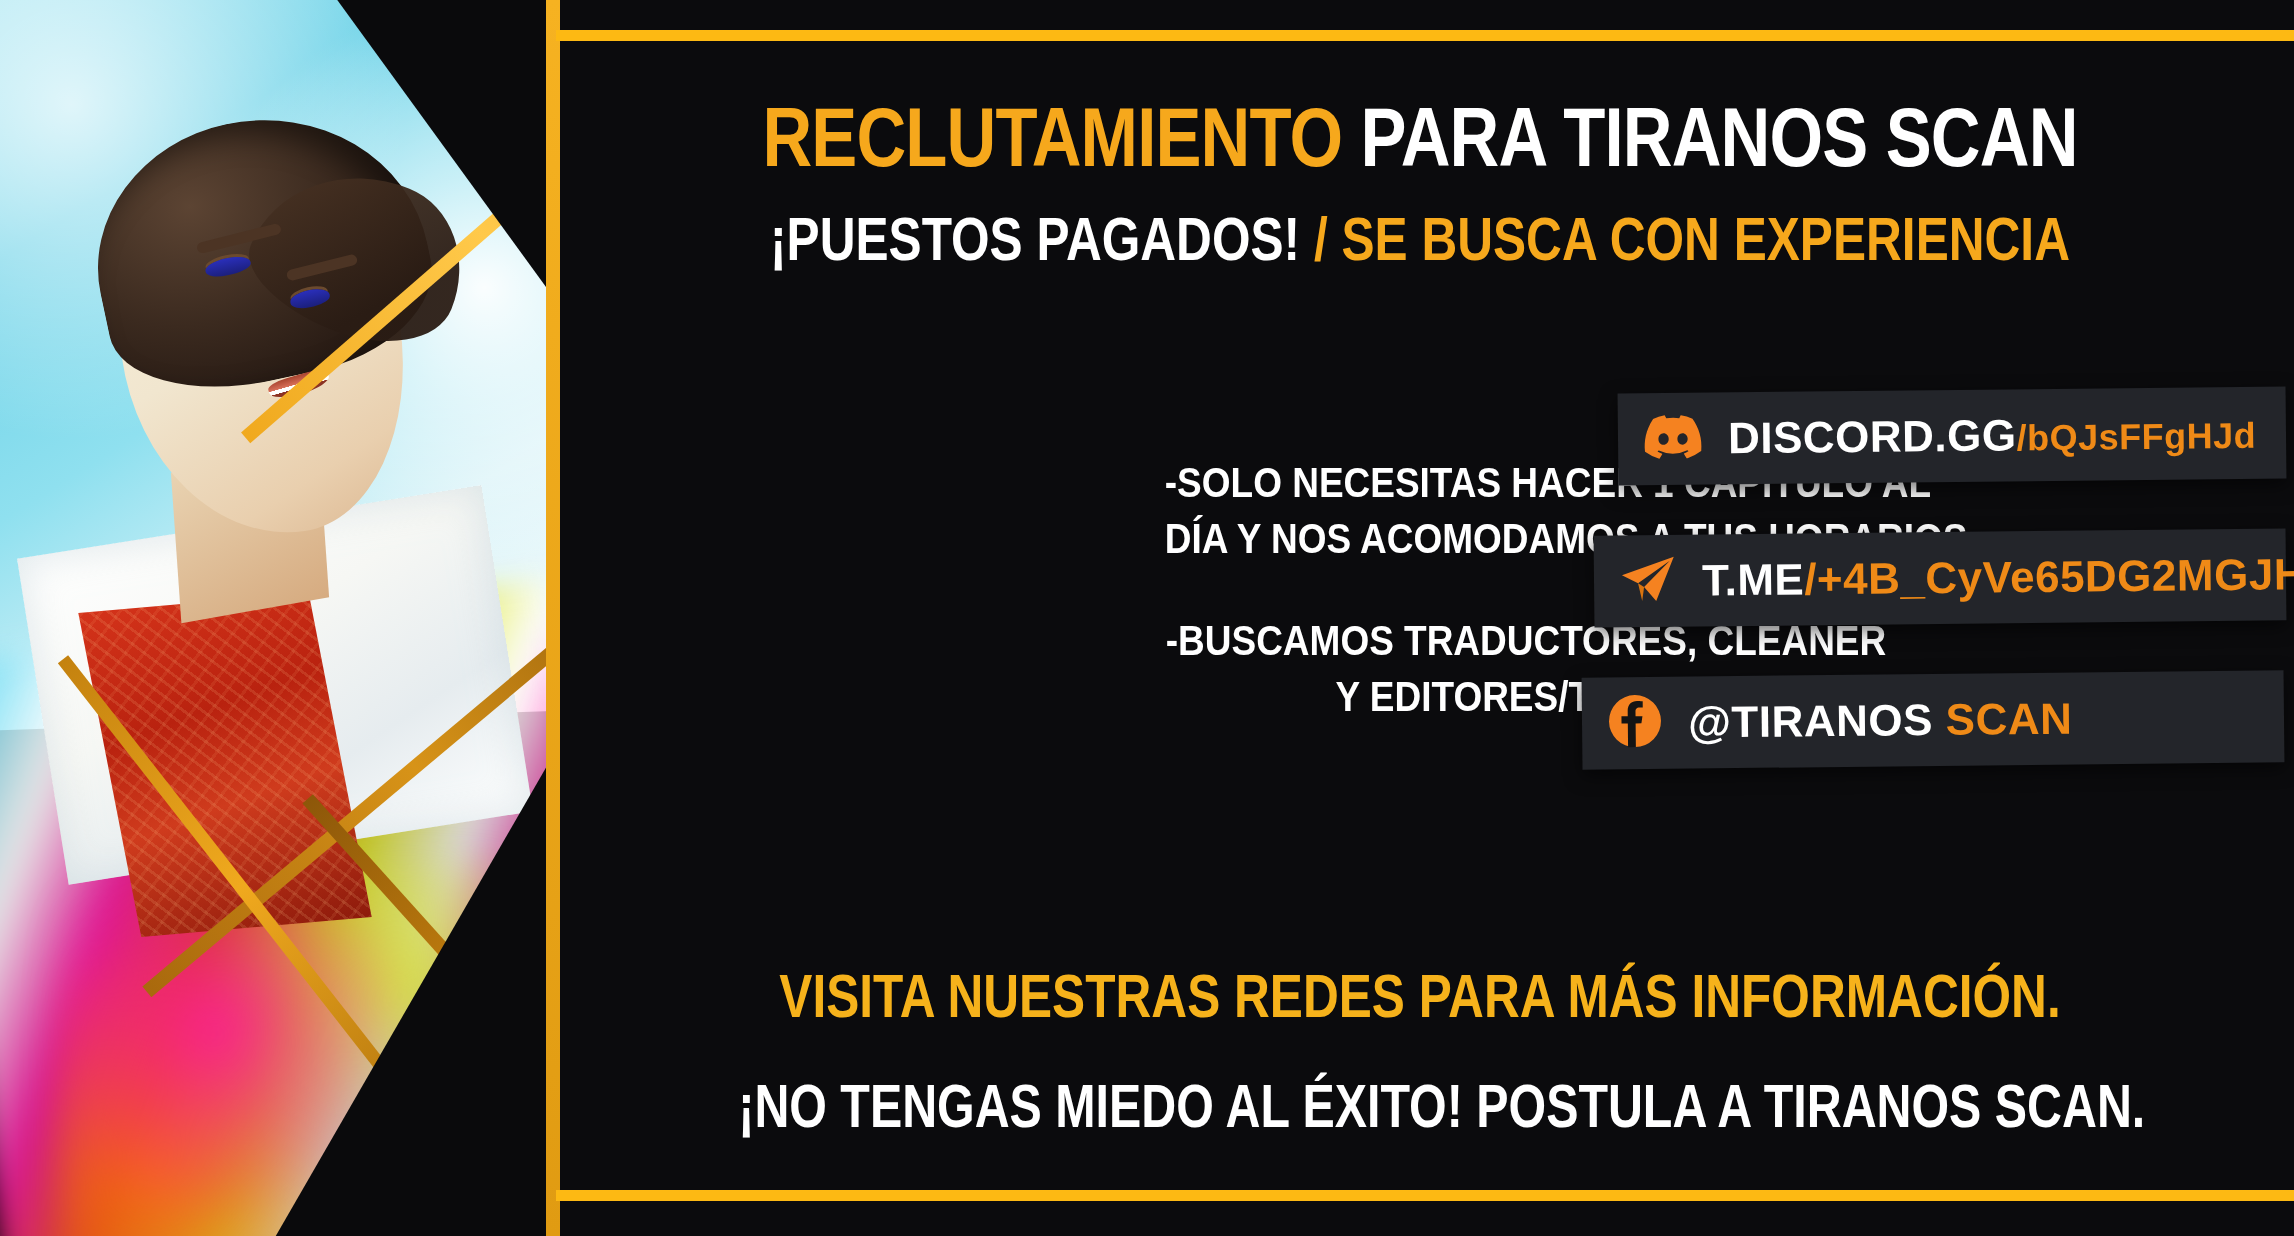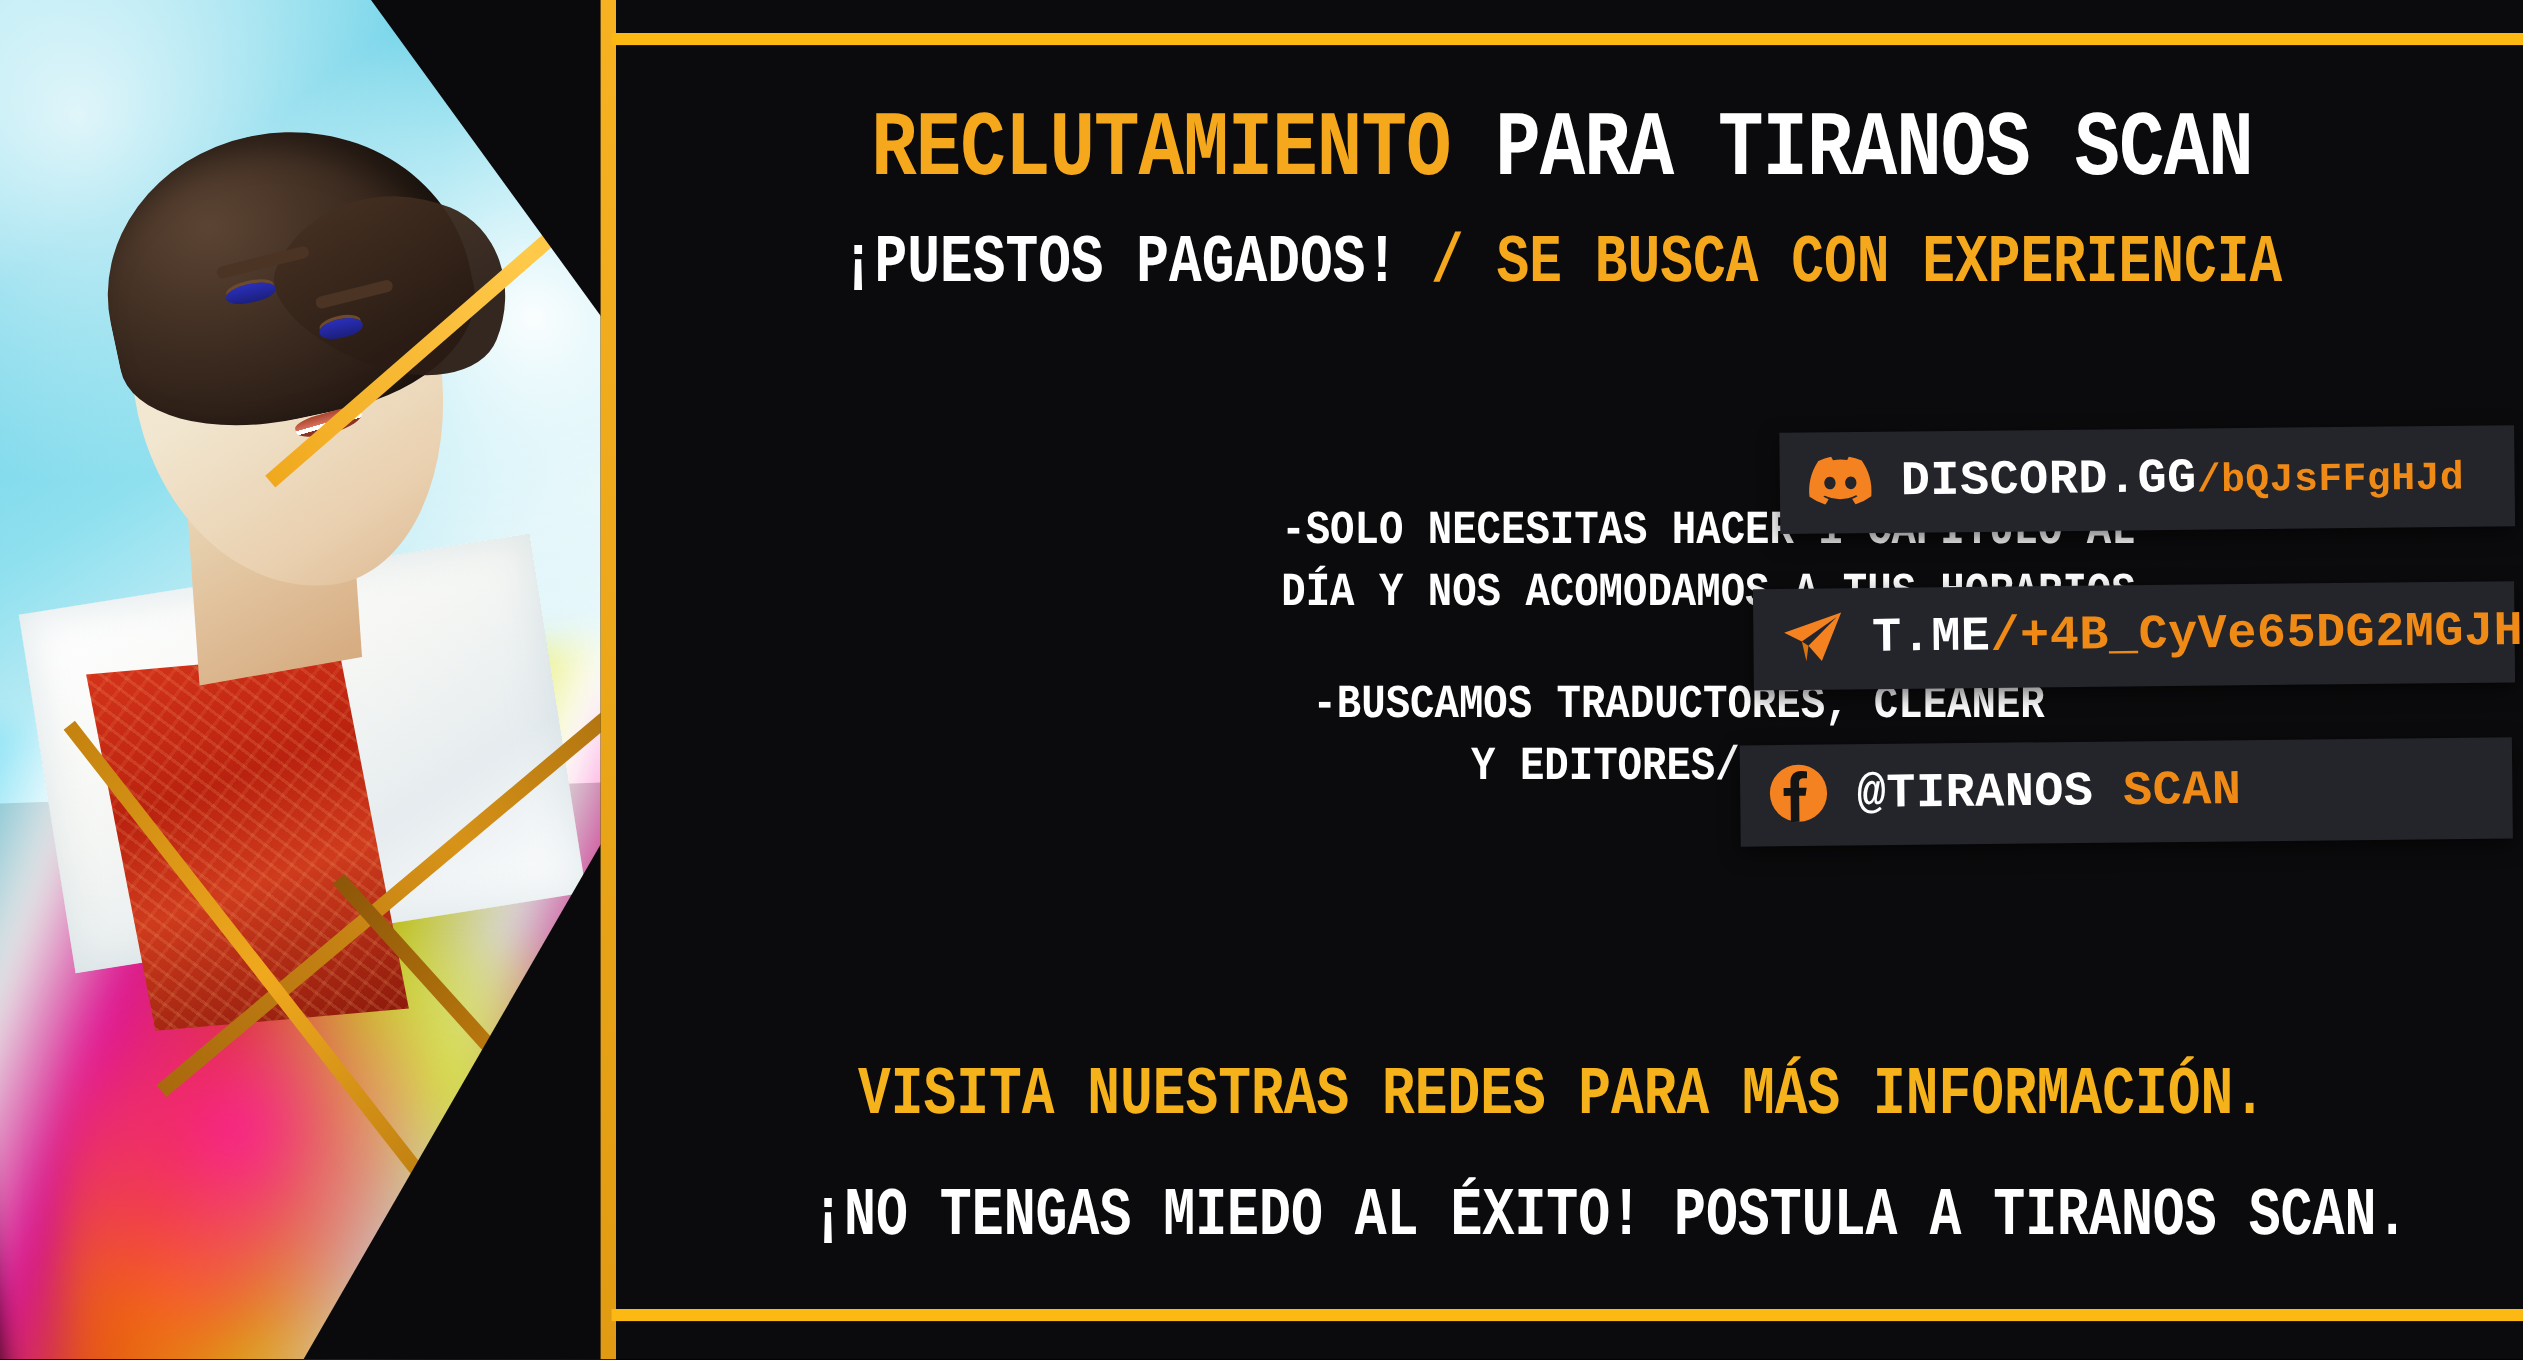--- a/index.html
+++ b/index.html
@@ -9,21 +9,20 @@
   }
   body {
     font-family: "Liberation Sans", sans-serif;
   }
   #poster {
     position: relative;
     width: 2294px;
     height: 1236px;
     background: #0a0a0c;
     overflow: hidden;
-    font-family: Liberation Mono, monospace;
   }
 
   
   .art-panel {
     position: absolute;
     left: 0; top: 0;
     width: 560px;
     height: 1236px;
     overflow: hidden;
     background: #000;

